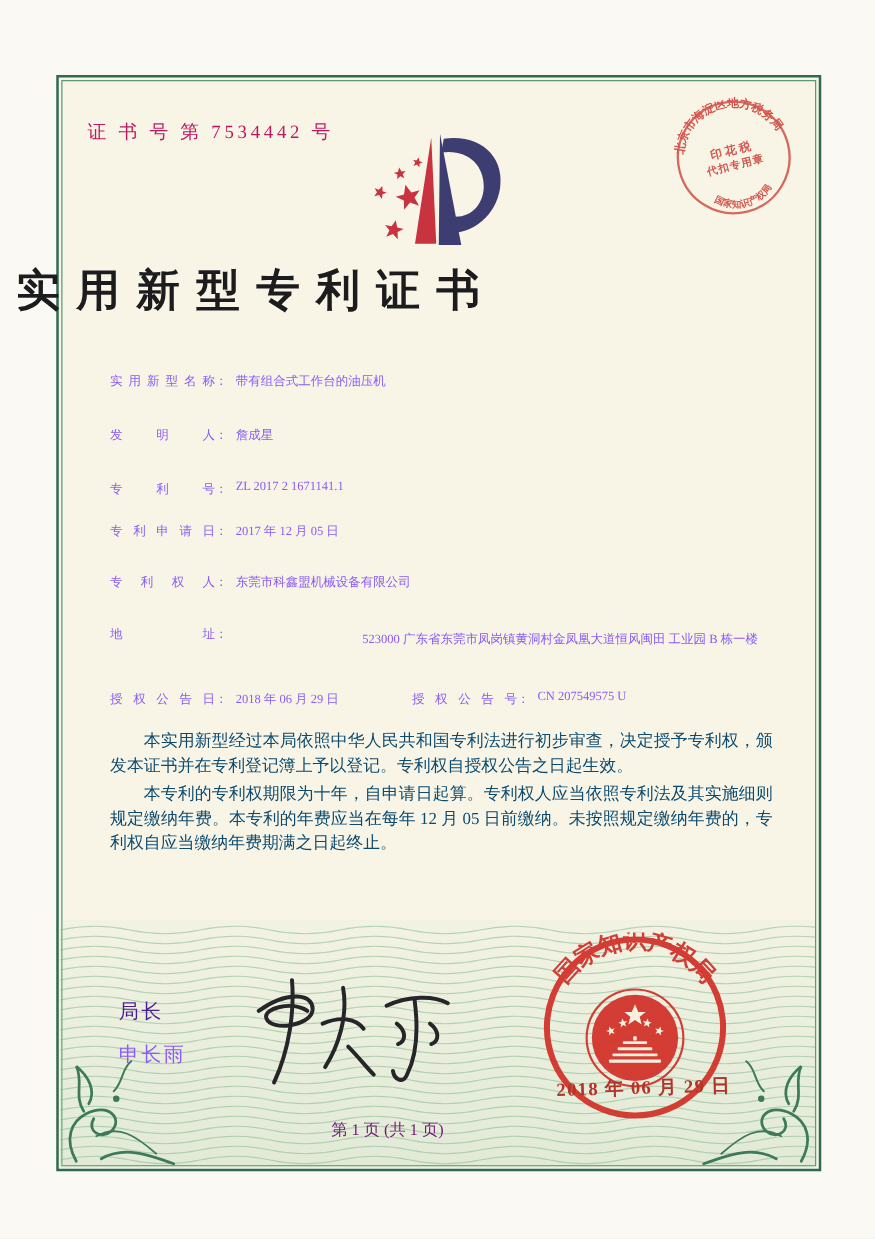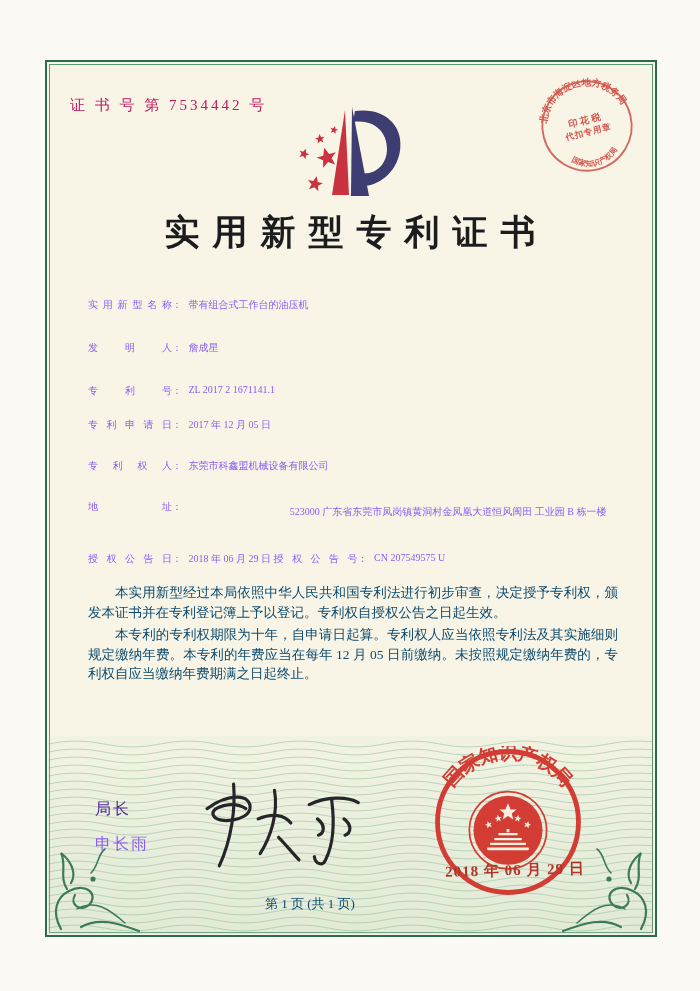--- a/index.html
+++ b/index.html
@@ -14,46 +14,46 @@
   .frame-inner{position:absolute;inset:2px;border:1px solid #5b9a76;pointer-events:none;}
   
   .waves{position:absolute;left:1px;bottom:1px;width:604px;height:198px;
     background:linear-gradient(rgba(190,219,190,0.10),rgba(168,206,172,0.28));}
   .flourish{position:absolute;bottom:0;width:100px;height:96px;}
   .flourish.left{left:0;}
   .flourish.right{right:0;transform:scaleX(-1);}
   
   .cert-no{position:absolute;left:70px;top:96px;font-size:15px;letter-spacing:3px;color:#be185d;}
   .logo{position:absolute;left:291px;top:101px;width:118px;height:102px;}
-  .title{position:absolute;left:0;top:209px;width:700px;text-align:center;
+  .title{position:absolute;left:0;top:209px;width:700px;text-align:left;
     font-size:35px;letter-spacing:13px;text-indent:13px;color:#1c1c1e;font-weight:600;}
   
   .row{position:absolute;left:88px;font-size:10px;color:#8b5cf6;white-space:nowrap;}
   .lbl{display:inline-block;width:84px;text-align:justify;text-align-last:justify;vertical-align:top;}
   .colon{display:inline-block;vertical-align:top;}
   .val{display:inline-block;margin-left:4px;vertical-align:top;}
   .row-address .val{white-space:normal;width:418px;line-height:23px;text-align:right;}
-  .pair2{}
+  .pair2{margin-left:56px;}
   
   .body-text{position:absolute;left:88px;top:583px;width:530px;
     font-size:13.5px;line-height:19.5px;text-align:justify;color:#0c4a6e;}
   .body-text p{margin:0 0 3px 0;text-indent:2em;}
   
   .sig-title{position:absolute;left:95px;top:799px;font-size:16px;letter-spacing:2px;color:#4c1d95;}
   .sig-name{position:absolute;left:95px;top:834px;font-size:16px;letter-spacing:2px;color:#8b5cf6;}
   .sig-script{position:absolute;left:188px;top:778px;width:175px;height:92px;}
   
   .seal-top{position:absolute;left:540px;top:79px;width:94px;height:94px;
     transform:rotate(-14deg);opacity:.88;}
   .seal-bottom{position:absolute;left:432px;top:746px;width:152px;height:152px;opacity:.95;}
   .seal-date{position:absolute;left:420px;top:861px;width:190px;text-align:center;
     font-size:15px;color:#b23428;letter-spacing:1px;transform:rotate(-1.5deg);font-weight:600;}
   
   .footer{position:absolute;left:0;top:895px;width:620px;text-align:center;
-    font-size:13px;color:#0c4a6e;}
+    font-size:13px;color:#701a75;}
   .seal-text{font-family:"Liberation Serif","DejaVu Serif",serif;font-weight:bold;}
 </style>
 </head>
 <body>
 
 <div class="page">
 
   <div class="frame">
     <div class="frame-inner"></div>
 

